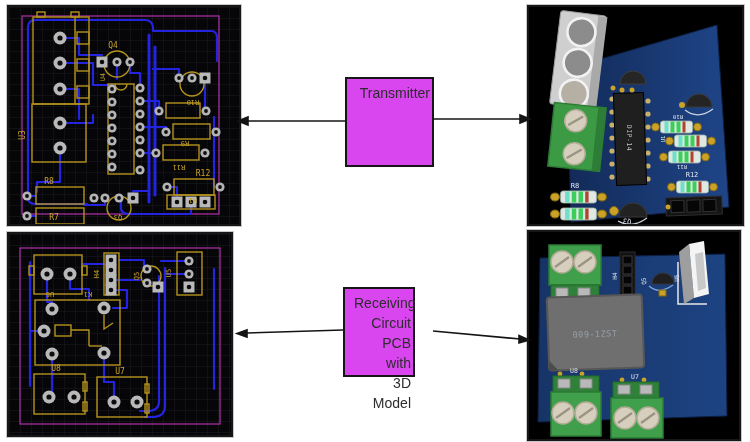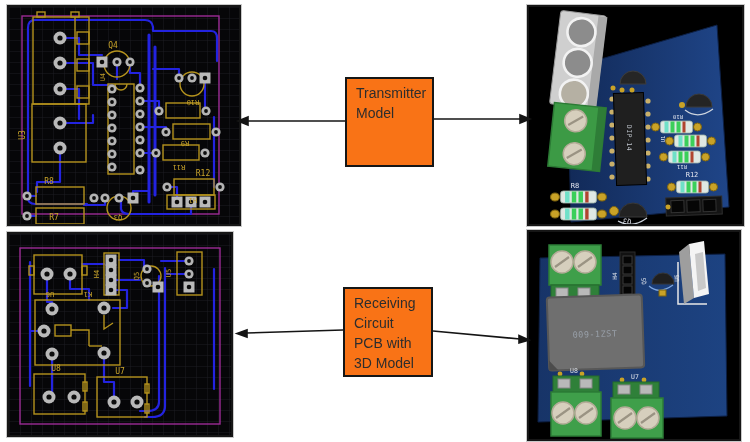--- a/index.html
+++ b/index.html
@@ -1,27 +1,27 @@
 <!DOCTYPE html>
 <html><head>
 <meta charset="utf-8">
 <style>
   html,body{margin:0;padding:0;background:#ffffff;}
   .canvas{position:relative;width:750px;height:442px;background:#ffffff;overflow:hidden;
-          font-family:"Liberation Sans",sans-serif;}
+          font-family:"Liberation Sans",sans-serif;text-align:right;}
   .panel{position:absolute;background:#050505;border:2px solid #161616;box-shadow:0 0 0 1px #c9c9c9;display:block;}
   #p1{left:7px;top:5px;}
   #p2{left:527px;top:5px;}
   #p3{left:7px;top:232px;}
   #p4{left:527px;top:230px;}
   .overlay{position:absolute;left:0;top:0;pointer-events:none;}
-  .callout{position:absolute;background:#f97316;border:2px solid #161616;box-sizing:border-box;
+  .callout{position:absolute;background:#d946ef;border:2px solid #161616;box-sizing:border-box;
            padding:4px 2px 4px 9px;font-size:14px;line-height:20px;color:#2d2d2d;}
   #callout-tx{left:345px;top:77px;width:89px;height:90px;}
-  #callout-rx{left:343px;top:287px;width:90px;height:90px;}
+  #callout-rx{left:343px;top:287px;width:72px;height:90px;}
   .pcbtext{font-family:"DejaVu Sans Mono",monospace;}
 </style>
 </head>
 <body>
 
 <div class="canvas">
 
   <svg id="p1" class="panel" width="230" height="217" viewBox="0 0 230 217">
     <defs>
       <pattern id="grid" width="11" height="11" patternUnits="userSpaceOnUse">
@@ -446,21 +446,20 @@
       <polygon points="530,119 520,115 520,123"></polygon>
       <line x1="343" y1="330" x2="246" y2="333"></line>
       <polygon points="237,333.5 247,330 247,337"></polygon>
       <line x1="433" y1="331" x2="520" y2="339"></line>
       <polygon points="529,340 519,335.5 519,343"></polygon>
     </g>
   </svg>
 
   <div id="callout-tx" class="callout">
     <div>Transmitter</div>
-    <div>Model</div>
   </div>
   <div id="callout-rx" class="callout">
     <div>Receiving</div>
     <div>Circuit</div>
     <div>PCB with</div>
     <div>3D Model</div>
   </div>
 
 </div>
 

